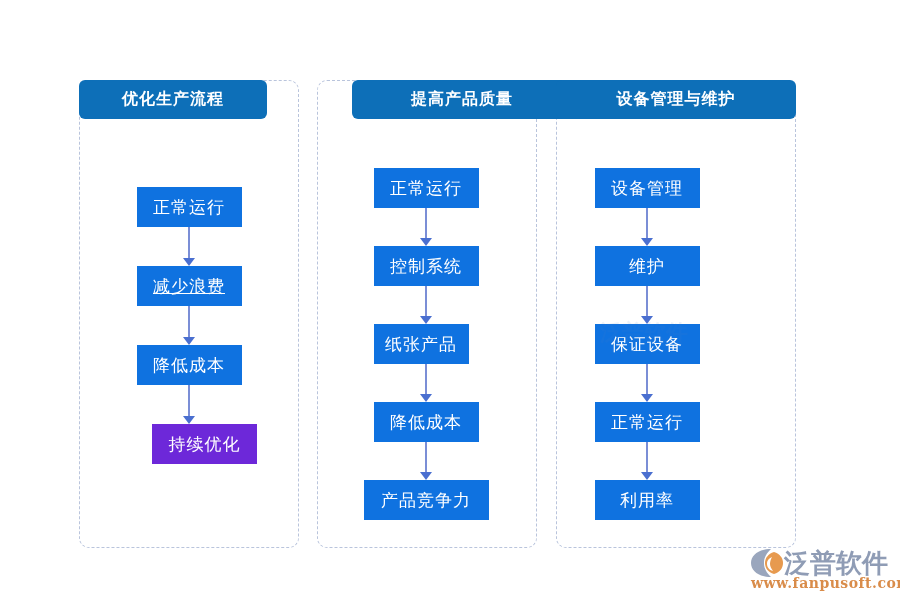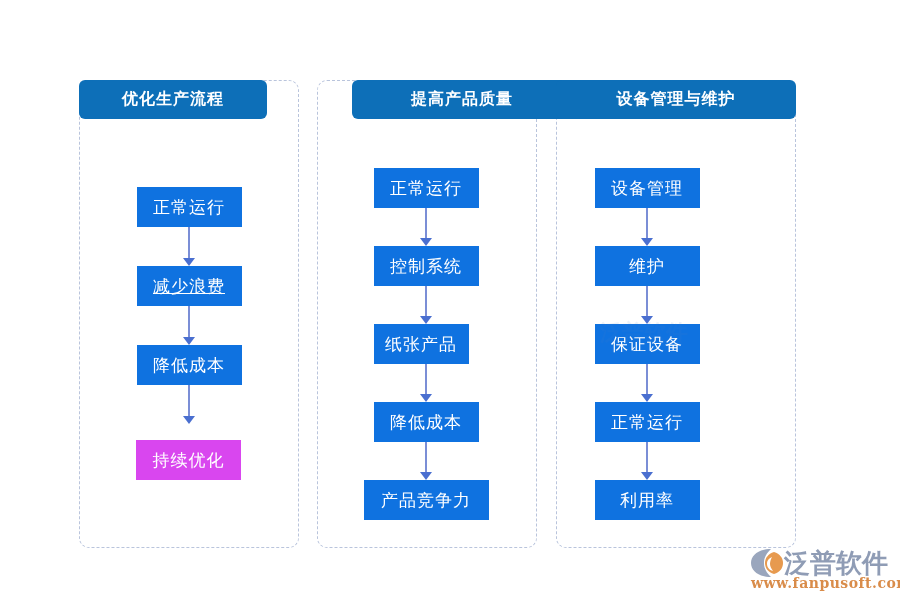--- a/index.html
+++ b/index.html
@@ -160,21 +160,21 @@
       <div class="node" style="left: 136.5px; top: 266px; width: 105px; background: rgb(15, 114, 224); text-decoration: underline;">减少浪费</div>
       <div class="arrow" style="left: 182px; top: 306px; height: 39px;">
         <div class="shaft" style="height: 31px; background: rgb(123, 142, 214);"></div>
         <div class="head" style="top: 31px; border-top-color: rgb(74, 111, 208);"></div>
       </div>
       <div class="node" style="left: 136.5px; top: 345px; width: 105px; background: rgb(15, 114, 224);">降低成本</div>
       <div class="arrow" style="left: 182px; top: 385px; height: 39px;">
         <div class="shaft" style="height: 31px; background: rgb(123, 142, 214);"></div>
         <div class="head" style="top: 31px; border-top-color: rgb(74, 111, 208);"></div>
       </div>
-      <div class="node" style="left: 136px; top: 424px; width: 105px; background: #d946ef; margin-top: 16px;">持续优化</div>
+      <div class="node" style="left: 152px; top: 424px; width: 105px; background: #6d28d9;">持续优化</div>
       <div class="node" style="left: 373.5px; top: 168px; width: 105px; background: rgb(15, 114, 224);">正常运行</div>
       <div class="arrow" style="left: 419px; top: 208px; height: 38px;">
         <div class="shaft" style="height: 30px; background: rgb(123, 142, 214);"></div>
         <div class="head" style="top: 30px; border-top-color: rgb(74, 111, 208);"></div>
       </div>
       <div class="node" style="left: 373.5px; top: 246px; width: 105px; background: rgb(15, 114, 224);">控制系统</div>
       <div class="arrow" style="left: 419px; top: 286px; height: 38px;">
         <div class="shaft" style="height: 30px; background: rgb(123, 142, 214);"></div>
         <div class="head" style="top: 30px; border-top-color: rgb(74, 111, 208);"></div>
       </div>

